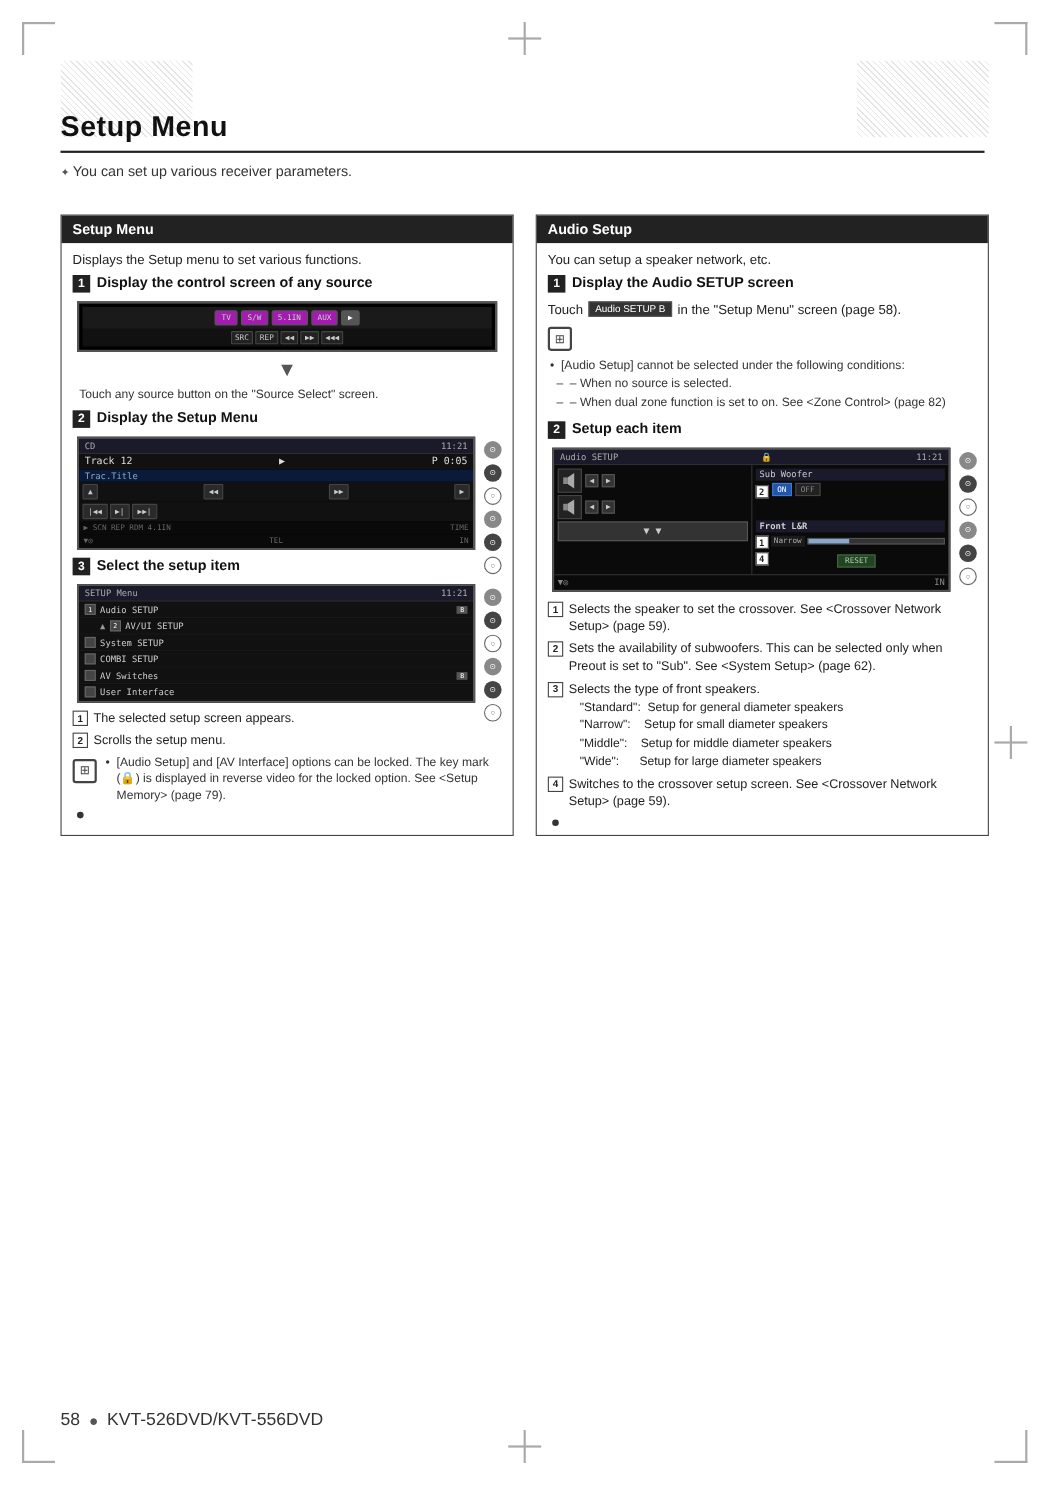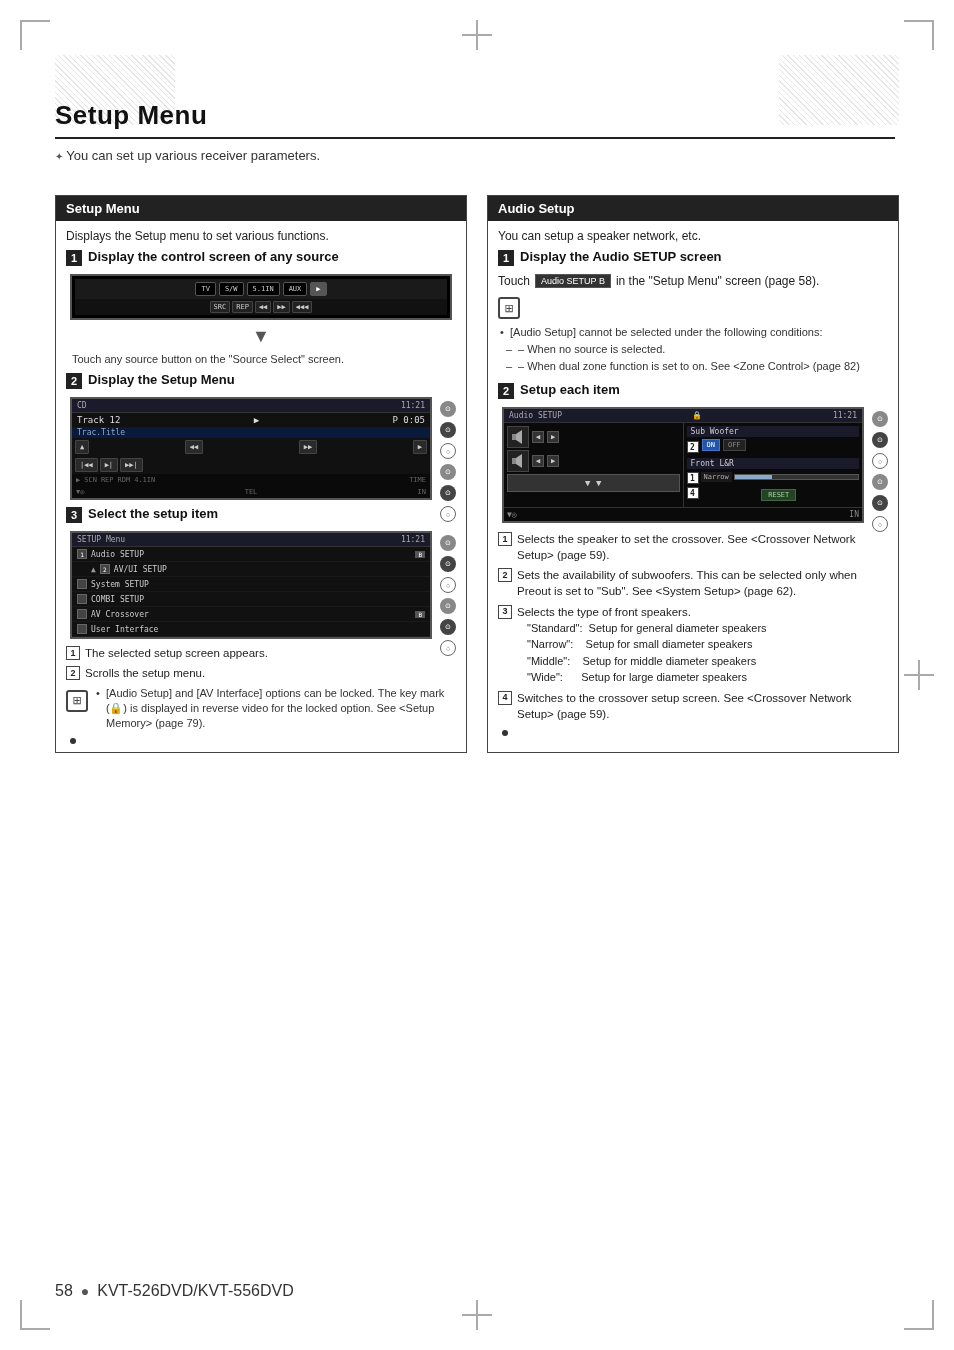--- a/index.html
+++ b/index.html
@@ -237,21 +237,21 @@
       color: #888;
     }
     .source-buttons-row {
       display: flex;
       gap: 3px;
       background: #1a1a1a;
       padding: 3px;
       justify-content: center;
     }
     .src-btn {
-      background: #000000;
+      background: #a21caf;
       border: 1px solid #555;
       color: #ccc;
       font-size: 7px;
       padding: 2px 5px;
       border-radius: 2px;
       font-family: monospace;
     }
     .src-btn.active {
       background: #555;
       color: #fff;
@@ -806,21 +806,21 @@
           </div>
           <div class="setup-item">
             <div class="setup-item-left">
               <div class="setup-item-num"> </div>
               <span>COMBI SETUP</span>
             </div>
           </div>
           <div class="setup-item">
             <div class="setup-item-left">
               <div class="setup-item-num"> </div>
-              <span>AV Crossover</span>
+              <span>AV Switches</span>
             </div>
             <div class="setup-item-badge">B</div>
           </div>
           <div class="setup-item">
             <div class="setup-item-left">
               <div class="setup-item-num"> </div>
               <span>User Interface</span>
             </div>
           </div>
         </div>
@@ -924,21 +924,21 @@
 
             <div class="audio-right-col">
               <div class="sub-woofer-label">Sub Woofer</div>
               <div style="display:flex; align-items:center; gap:3px; margin-bottom:2px;">
                 <div class="num-box" style="width:12px;height:12px;font-size:8px;">2</div>
                 <div class="on-off-row">
                   <span class="on-btn">ON</span>
                   <span class="off-btn">OFF</span>
                 </div>
               </div>
-              <div class="sub-woofer-label" style="margin-top:4px;">Front L&amp;R</div>
+              <div class="sub-woofer-label" style="margin-top:19px;font-weight:bold;">Front L&amp;R</div>
               <div style="display:flex; align-items:center; gap:2px; margin-bottom:2px;">
                 <div class="num-box" style="width:12px;height:12px;font-size:8px;">1</div>
                 <div class="narrow-label">Narrow</div>
                 <div class="narrow-slider" style="flex:1;">
                   <div style="background:#88aacc; width:30%; height:100%;"></div>
                 </div>
               </div>
               <div style="display:flex; justify-content:flex-end; margin-top:2px;">
                 <div class="num-box" style="width:12px;height:12px;font-size:8px;">4</div>
                 <span class="reset-btn">RESET</span>

